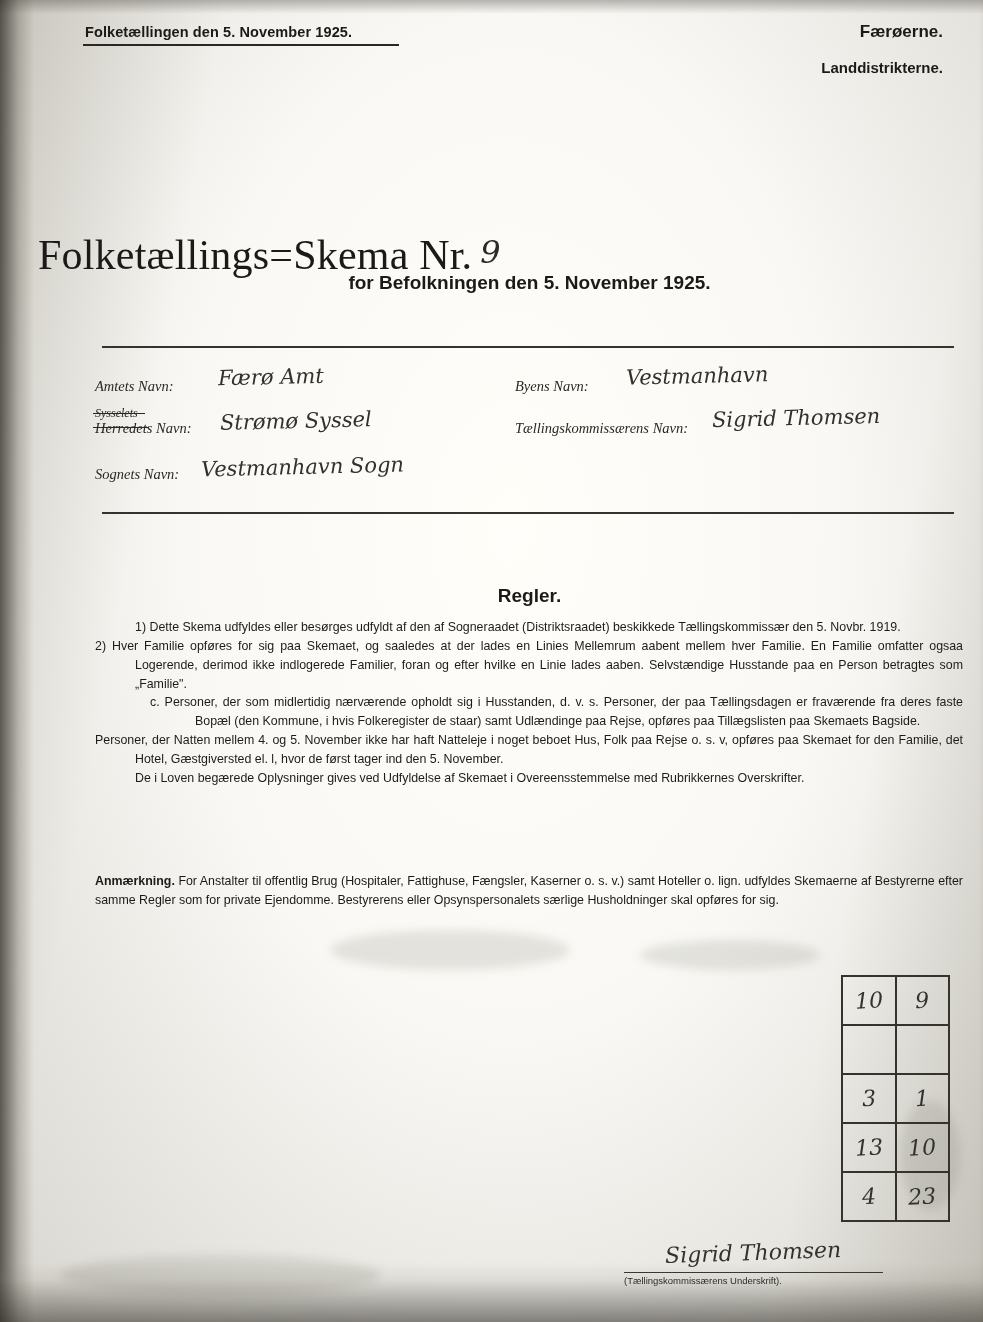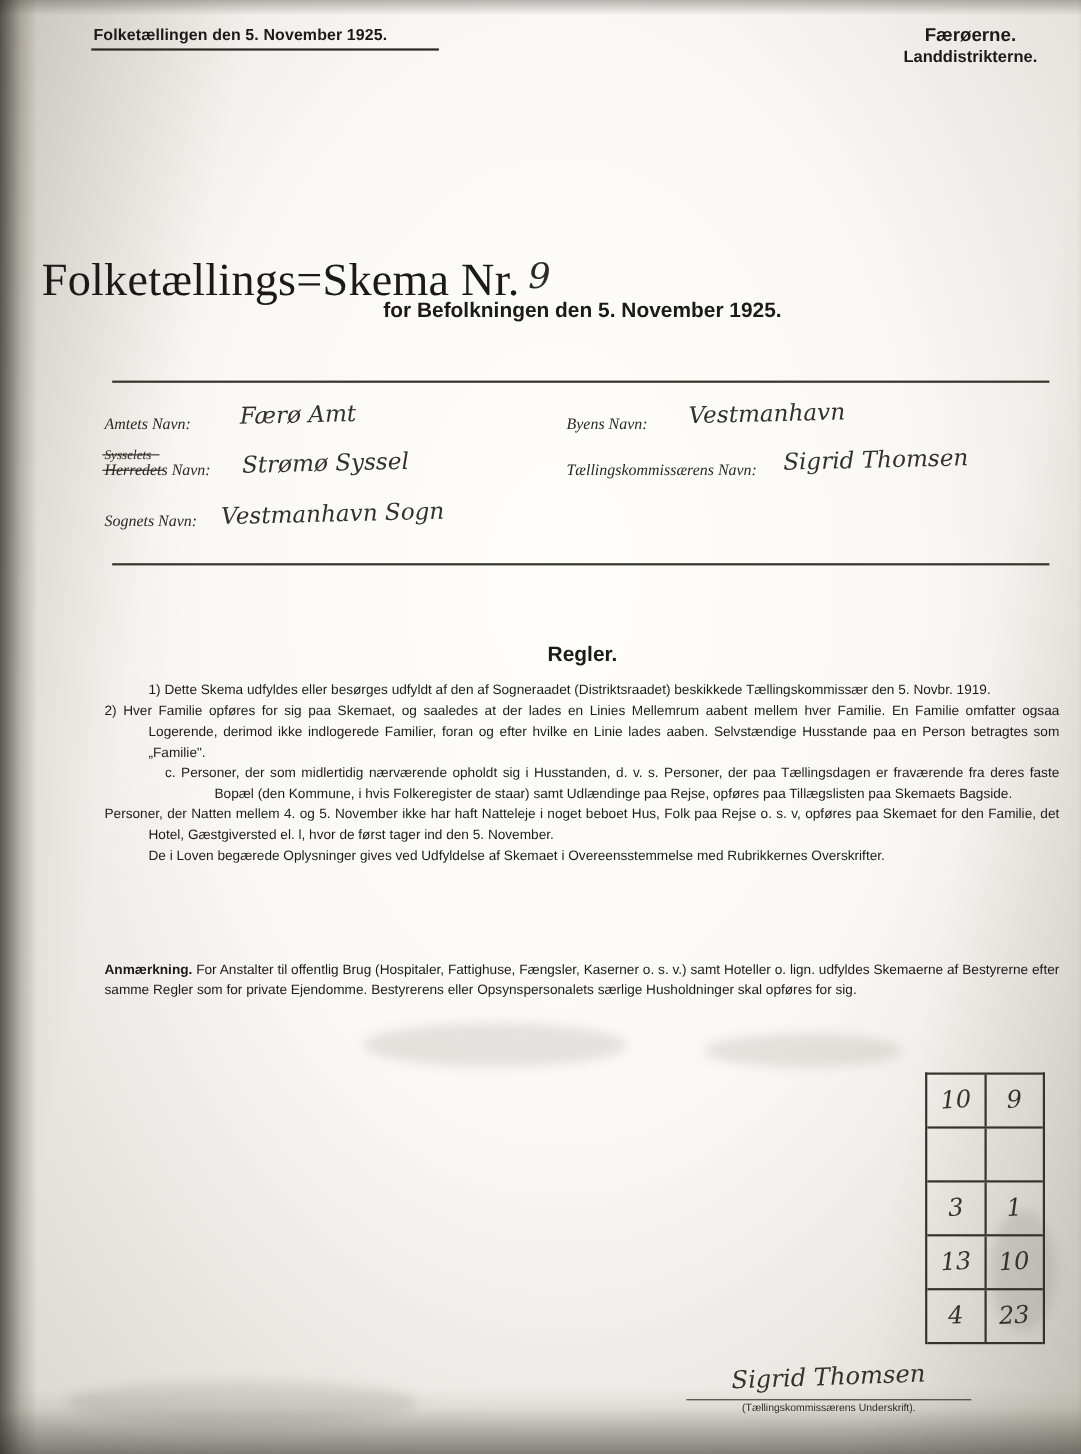--- a/index.html
+++ b/index.html
@@ -55,24 +55,24 @@
   
   .hdr-left {
     position: absolute; left: 47px; top: 24px;
     font-size: 14.5px; font-weight: bold; letter-spacing: 0.1px;
   }
   .hdr-left-underline {
     position: absolute; left: 45px; top: 44px; width: 316px; height: 2px; background: #2a2823;
   }
   .hdr-right {
     position: absolute; right: 78px; top: 22px;
-    text-align: center;
+    text-align: right;
     font-size: 17px; font-weight: bold;
   }
-  .hdr-right .l2 { font-size: 15px; margin-top: 1px; }
+  .hdr-right .l2 { font-size: 15px; margin-top: 17px; }
 
   
   .title {
     position: absolute; left: 0; right: 0; top: 196px;
     font-family: "Liberation Serif", serif;
     font-size: 42px;
     letter-spacing: 0.2px;
     margin-top: 35px;
   }
   .title .nr-val {
@@ -202,21 +202,21 @@
     top: 1272px;
     width: 259px;
     height: 1px;
     background: #3a382f;
   }
   .sig-caption {
     position: absolute;
     left: 586px;
     top: 1275px;
     width: 259px;
-    text-align: center;
+    text-align: left;
     font-size: 9.5px;
     color: #2c2a25;
   }
   .smudge {
     position: absolute;
     background: rgba(80,76,64,0.13);
     border-radius: 50%;
     filter: blur(5px);
     pointer-events: none;
   }

